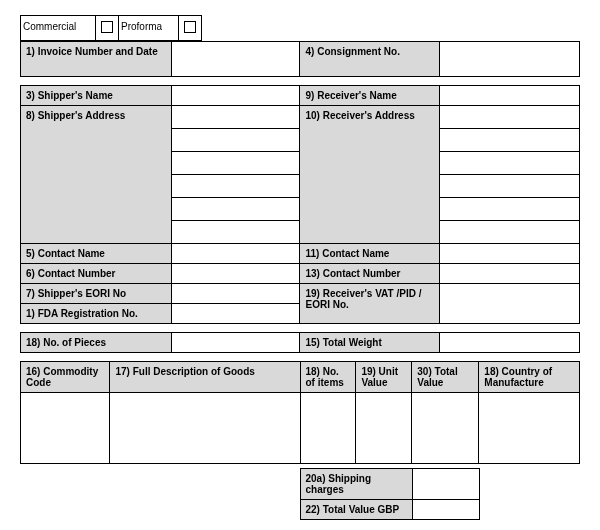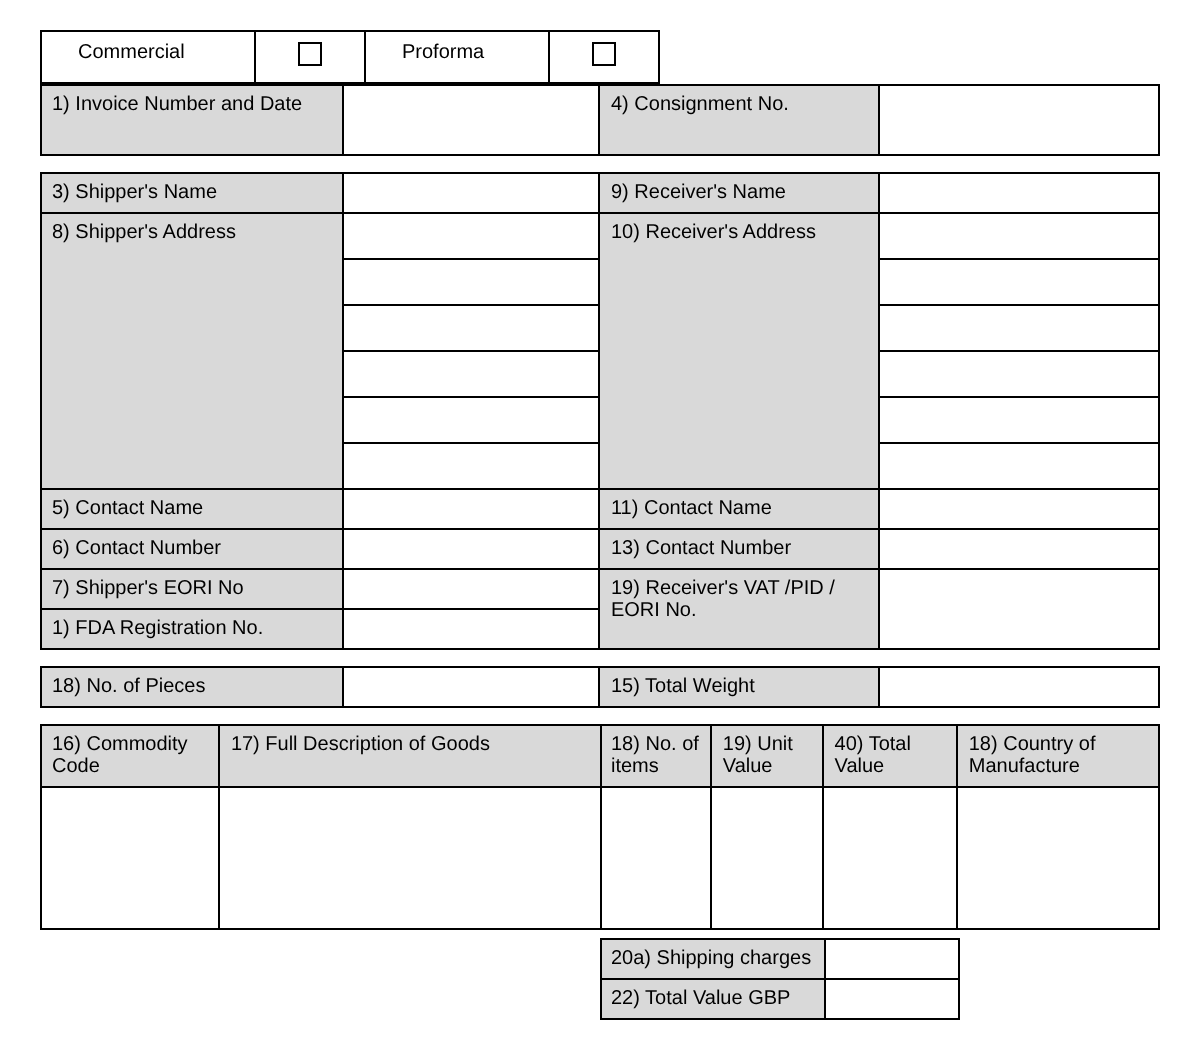--- a/index.html
+++ b/index.html
@@ -17,31 +17,31 @@
   }
   .tbl td, .tbl th {
     border: 1px solid #000;
     padding: 4px 5px;
     vertical-align: top;
     font-size: 10px;
     text-align: left;
   }
   .hdr {
     background: #d9d9d9;
-    font-weight: normal;
+    font-weight: bold;
   }
   .chk {
     width: 10px;
     height: 10px;
     border: 1.5px solid #000;
     display: inline-block;
   }
   .gap { height: 8px; }
   .type-row td {
-    padding: 5px 18px;
+    padding: 5px 2px;
   }
   .noborder { border: none !important; }
 </style>
 </head>
 <body>
 
 <table class="tbl type-row" style="width:auto">
   <tbody>
       <tr>
     <td style="min-width:70px">Commercial</td>
@@ -159,21 +159,21 @@
       <col style="width:10%">
       <col style="width:12%">
       <col style="width:18%">
   </colgroup>
   <tbody>
       <tr>
     <td class="hdr">16) Commodity Code</td>
     <td class="hdr">17) Full Description of Goods</td>
     <td class="hdr">18) No. of items</td>
     <td class="hdr">19) Unit Value</td>
-    <td class="hdr">40) Total Value</td>
+    <td class="hdr">30) Total Value</td>
     <td class="hdr">18) Country of Manufacture</td>
   </tr>
   <tr>
     <td style="height:62px"></td>
     <td></td>
     <td></td>
     <td></td>
     <td></td>
     <td></td>
   </tr>

